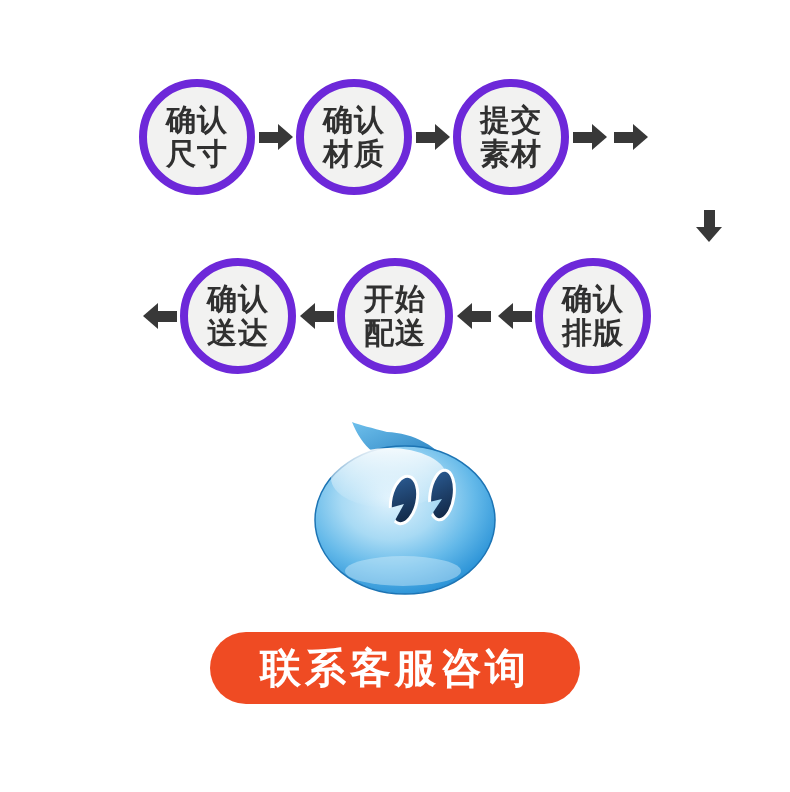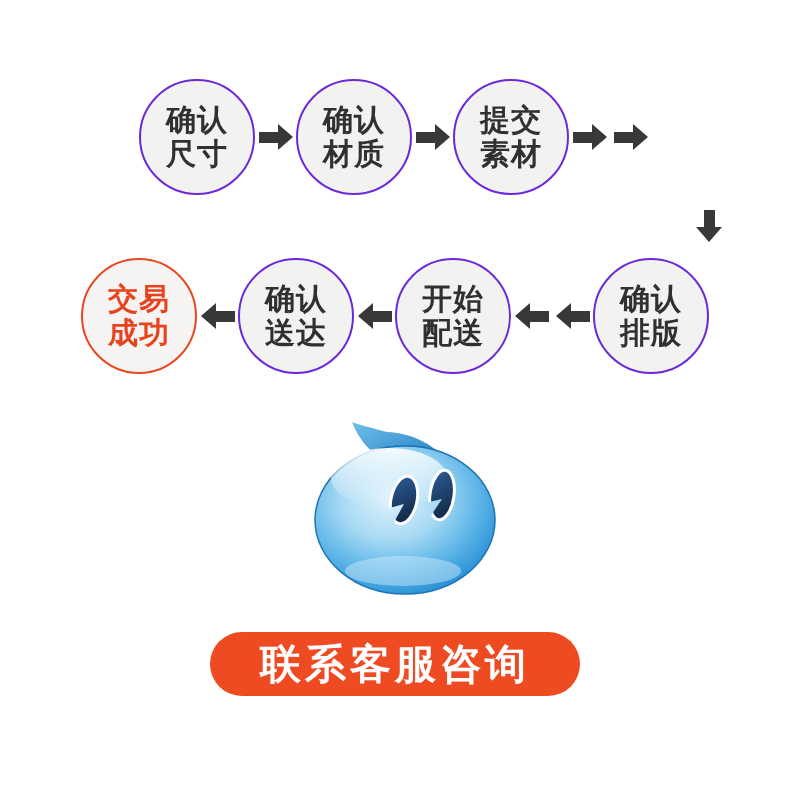--- a/index.html
+++ b/index.html
@@ -10,21 +10,21 @@
   }
   .canvas{position:relative;width:790px;height:792px;background:#ffffff;overflow:hidden;}
 
   
   .flow{position:relative;padding-top:79px;}
   .frow{display:flex;justify-content:center;align-items:center;}
   .row2{margin-top:63px;}
 
   .circle{
     box-sizing:border-box;flex:0 0 auto;
-    width:116px;height:116px;border:2px solid #6d28d9;border-radius:50%;
+    width:116px;height:116px;border:8px solid #6d28d9;border-radius:50%;
     background:#f2f2f1;display:flex;align-items:center;justify-content:center;
   }
   .circle .lbl{
     white-space:pre-line;text-align:center;
     font-size:30px;line-height:34px;font-weight:bold;color:#303030;
     letter-spacing:1px;
   }
   .circle.success{border-color:#e94721;background:#f5f4f2;}
   .circle.success .lbl{color:#e8431f;}
 
@@ -40,21 +40,21 @@
   }
   .down-arrow .shaft{width:11px;height:17px;background:#383838;}
   .down-arrow .head{width:0;height:0;border-top:15px solid #383838;border-left:13px solid transparent;border-right:13px solid transparent;}
 
   
   .mascot{width:184px;height:175px;margin:46px 0 0 313px;}
 
   
   .contact-btn{
     display:flex;align-items:center;justify-content:center;
-    width:370px;height:64px;margin:37px auto 0;
+    width:370px;height:72px;margin:37px auto 0;
     background:#ef4b23;border:none;border-radius:36px;
     color:#ffffff;font-size:41px;font-weight:bold;letter-spacing:4px;
     font-family:inherit;cursor:pointer;padding:0;
   }
 </style>
 </head>
 <body>
 
 <div class="canvas">
 
@@ -98,24 +98,20 @@
         </div>
       </div>
     </div>
 
     <div class="down-arrow">
       <div class="shaft"></div>
       <div class="head"></div>
     </div>
 
     <div class="frow row2">
-      <div class="circle success">
-        <span class="lbl">交易
-成功</span>
-      </div>
       <div class="acell">
         <div class="arr">
           <div class="head-l"></div>
             <div class="shaft"></div>
         </div>
       </div>
       <div class="circle">
         <span class="lbl">确认
 送达</span>
       </div>

